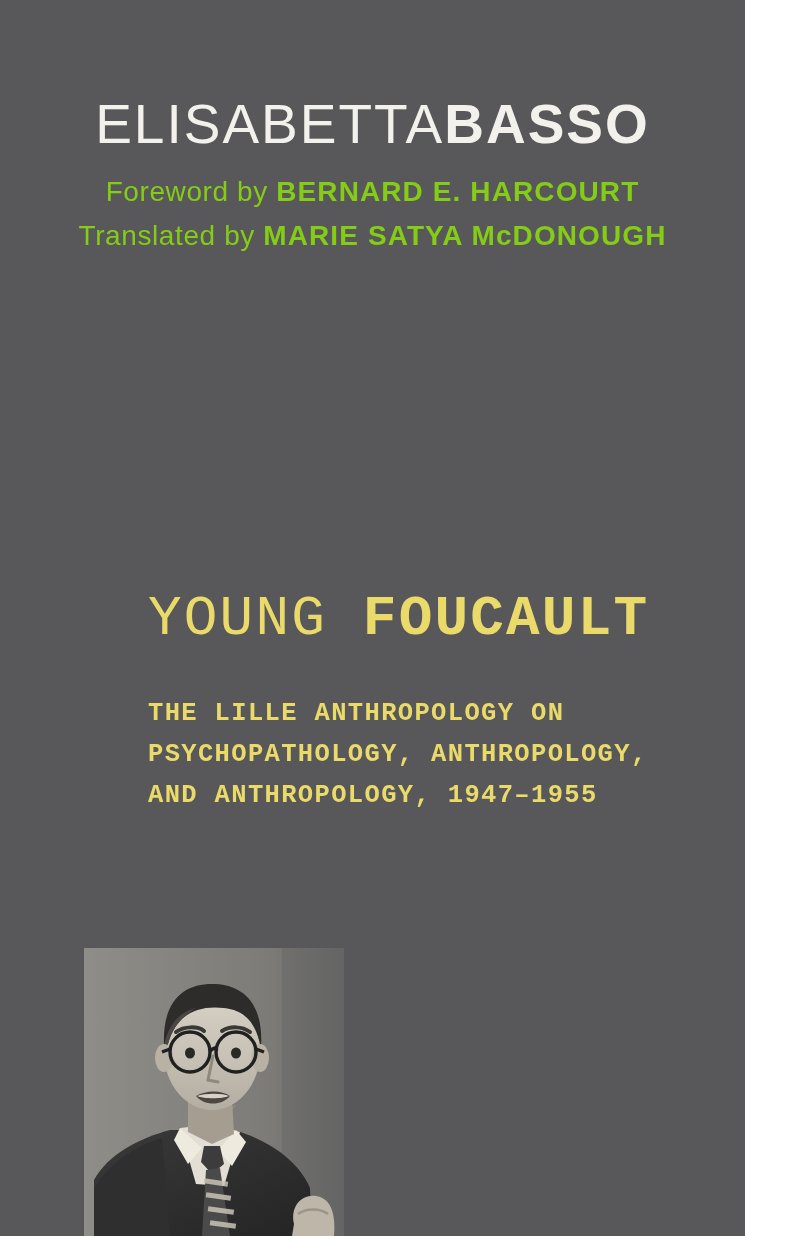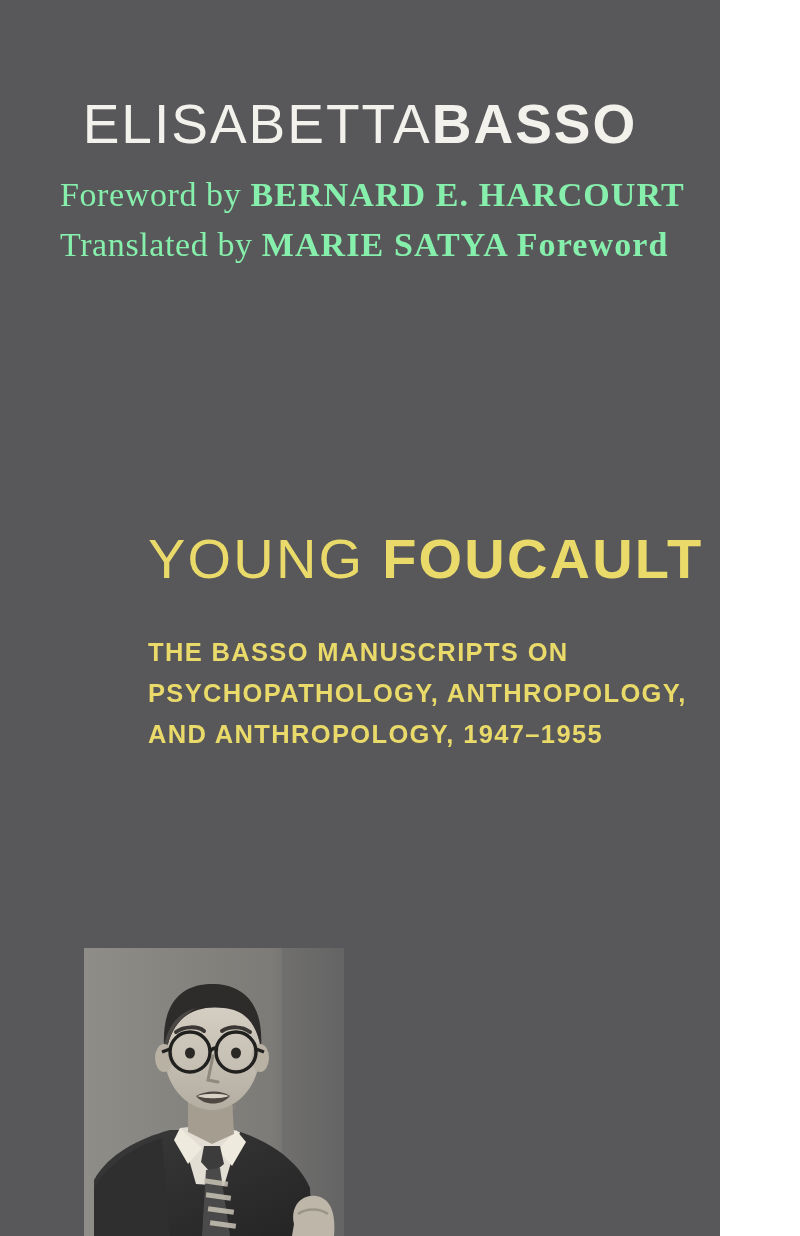--- a/index.html
+++ b/index.html
@@ -9,20 +9,21 @@
   }
   body {
     font-family: "Liberation Sans", sans-serif;
   }
   .cover {
     position: relative;
     width: 720px;
     height: 1236px;
     background: #58585a;
     overflow: hidden;
+    padding-left: 25px;
   }
 
   
   .author-block {
     position: absolute;
     left: 0;
     right: 0;
     top: 96px;
     text-align: center;
     padding: 0 60px;
@@ -35,44 +36,44 @@
     line-height: 1.05;
     white-space: nowrap;
   }
   .author-name .first {
     font-weight: 400;
   }
   .author-name .last {
     font-weight: 700;
   }
   .credit {
-    color: #86efac;
-    font-size: 34px;
+    color: #84cc16;
+    font-size: 28px;
     letter-spacing: 0.6px;
     margin-top: 22px;
     white-space: nowrap;
-    font-family: Liberation Serif, serif;
   }
   .credit .lead {
     font-weight: 400;
   }
   .credit .who {
     font-weight: 700;
     letter-spacing: 1.1px;
   }
   .credit.second {
     margin-top: 12px;
   }
 
   
   .title-block {
     position: absolute;
     left: 148px;
     right: 60px;
-    top: 528px;
+    top: 589px;
+    font-family: Liberation Mono, monospace;
   }
   .main-title {
     color: #eada6a;
     font-size: 56px;
     letter-spacing: 2.2px;
     line-height: 1.1;
     white-space: nowrap;
   }
   .main-title .t1 { font-weight: 400; }
   .main-title .t2 { font-weight: 700; }
@@ -107,30 +108,30 @@
   <div class="author-block">
     <div class="author-name">
       <span class="first">ELISABETTA</span><span class="last">BASSO</span>
     </div>
 
     <div class="credit">
       <span class="lead">Foreword by </span><span class="who">BERNARD E. HARCOURT</span>
     </div>
 
     <div class="credit second">
-      <span class="lead">Translated by </span><span class="who">MARIE SATYA Foreword</span>
+      <span class="lead">Translated by </span><span class="who">MARIE SATYA McDONOUGH</span>
     </div>
   </div>
 
   <div class="title-block">
     <div class="main-title">
       <span class="t1">YOUNG </span><span class="t2">FOUCAULT</span>
     </div>
     <div class="subtitle">
-      <div>THE BASSO MANUSCRIPTS ON</div>
+      <div>THE LILLE ANTHROPOLOGY ON</div>
       <div>PSYCHOPATHOLOGY, ANTHROPOLOGY,</div>
       <div>AND ANTHROPOLOGY, 1947–1955</div>
     </div>
   </div>
 
   <div class="portrait">
     <svg width="260" height="288" viewBox="0 0 260 288" xmlns="http://www.w3.org/2000/svg">
       <defs>
         <linearGradient id="bgfade" x1="0" y1="0" x2="1" y2="0">
           <stop offset="0" stop-color="#8e8d88"></stop>

